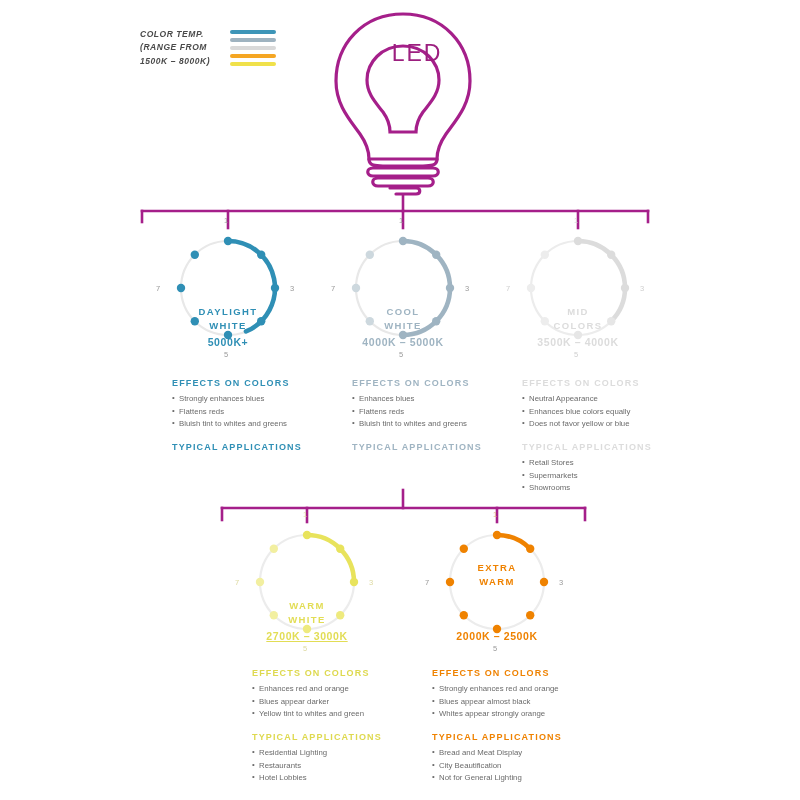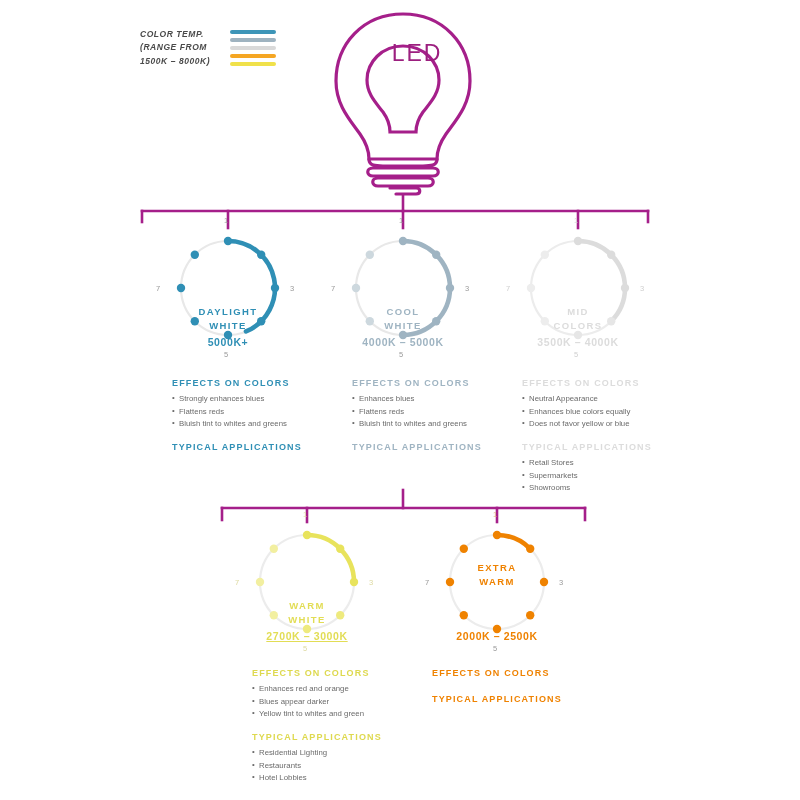--- a/index.html
+++ b/index.html
@@ -322,17 +322,27 @@
     <h4 style="color:#ded94f;">TYPICAL APPLICATIONS</h4>
     <ul>
       <li>Residential Lighting</li>
       <li>Restaurants</li>
       <li>Hotel Lobbies</li>
     </ul>
   </div>
 
   <div class="block" style="left:432px; top:668px; width:185px;">
     <h4 style="color:#ef8200;">EFFECTS ON COLORS</h4>
+    <ul>
+      <li>Strongly enhances red and orange</li>
+      <li>Blues appear almost black</li>
+      <li>Whites appear strongly orange</li>
+    </ul>
     <div class="spacer"></div>
     <h4 style="color:#ef8200;">TYPICAL APPLICATIONS</h4>
+    <ul>
+      <li>Bread and Meat Display</li>
+      <li>City Beautification</li>
+      <li>Not for General Lighting</li>
+    </ul>
   </div>
 
 </div>
 
 </body></html>

